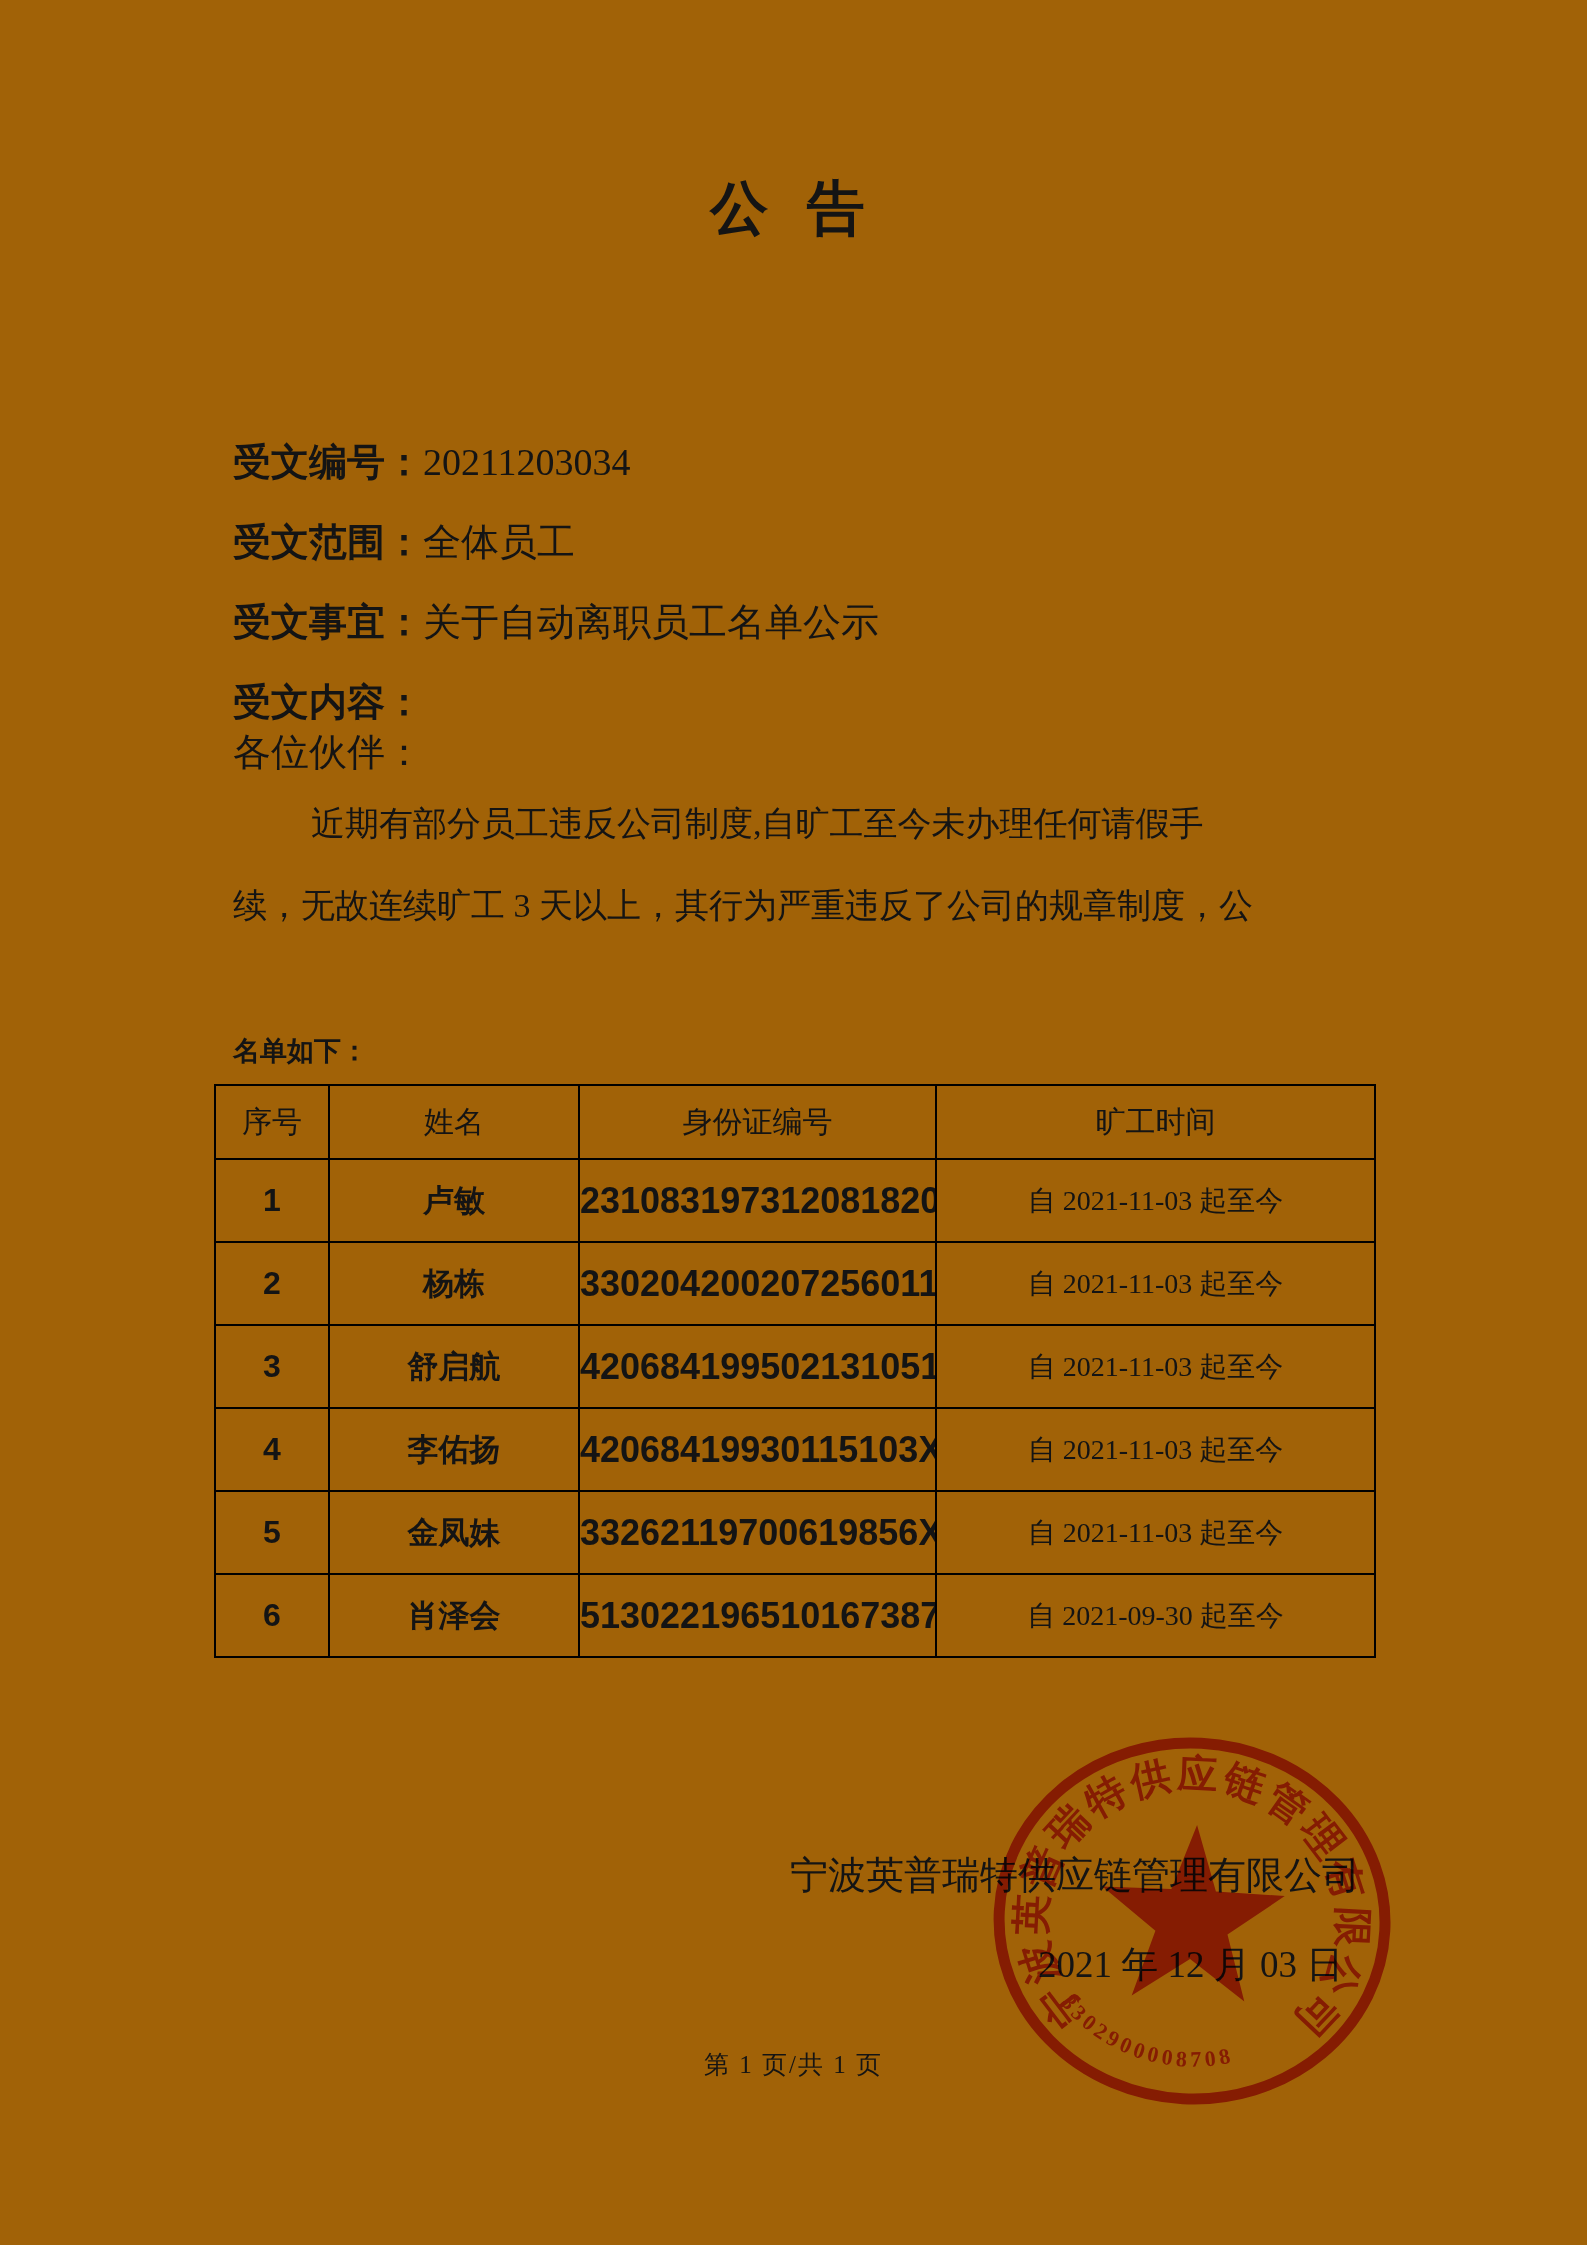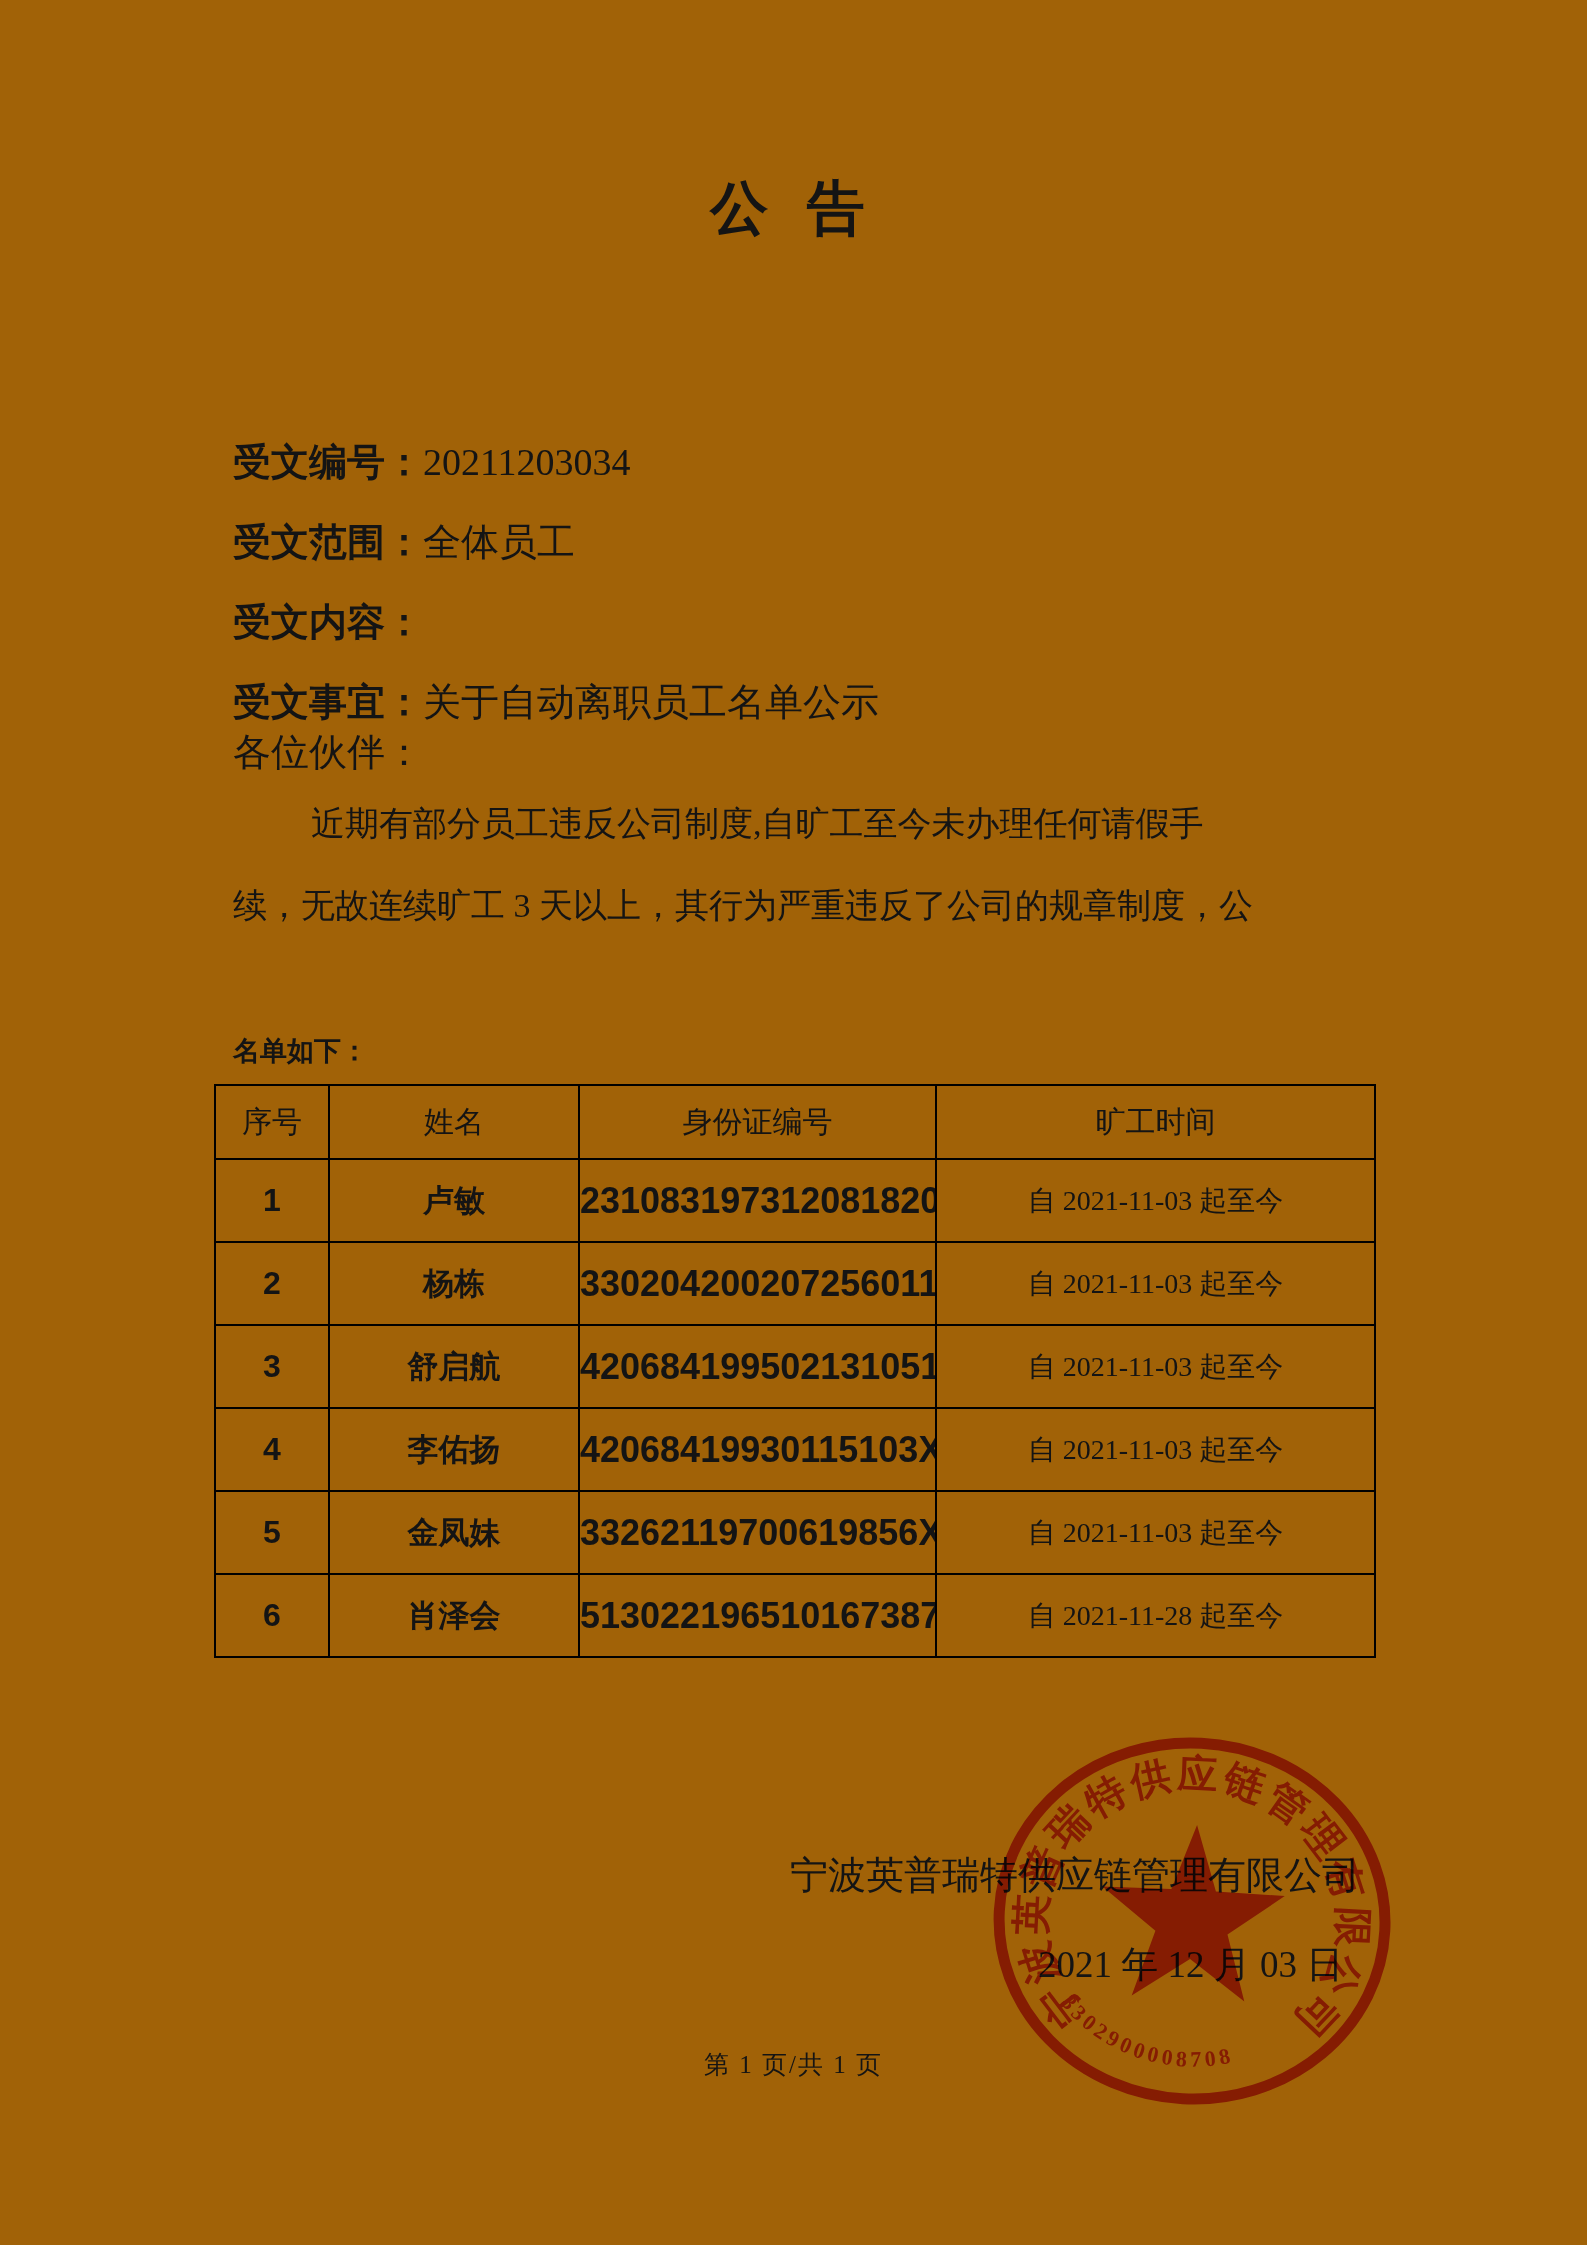--- a/index.html
+++ b/index.html
@@ -78,24 +78,24 @@
   <div class="doc-title">公 告</div>
 
   <div class="meta">
     <div class="meta-line">
       <span class="meta-label">受文编号：</span><span>20211203034</span>
     </div>
     <div class="meta-line">
       <span class="meta-label">受文范围：</span><span>全体员工</span>
     </div>
     <div class="meta-line">
-      <span class="meta-label">受文内容：</span><span></span>
+      <span class="meta-label">受文事宜：</span><span>关于自动离职员工名单公示</span>
     </div>
     <div class="meta-line">
-      <span class="meta-label">受文事宜：</span><span>关于自动离职员工名单公示</span>
+      <span class="meta-label">受文内容：</span><span></span>
     </div>
   </div>
 
   <div class="greeting">各位伙伴：</div>
 
   <div class="para">
     <div class="para-line indent">近期有部分员工违反公司制度,自旷工至今未办理任何请假手</div>
     <div class="para-line">续，无故连续旷工 3 天以上，其行为严重违反了公司的规章制度，公</div>
   </div>
 
@@ -144,21 +144,21 @@
       <tr>
         <td class="c-idx">5</td>
         <td class="c-name">金凤妹</td>
         <td class="c-id">33262119700619856X</td>
         <td class="c-date">自 2021-11-03 起至今</td>
       </tr>
       <tr>
         <td class="c-idx">6</td>
         <td class="c-name">肖泽会</td>
         <td class="c-id">513022196510167387</td>
-        <td class="c-date">自 2021-11-28 起至今</td>
+        <td class="c-date">自 2021-09-30 起至今</td>
       </tr>
     </tbody>
   </table>
 
   <div class="sign-company">宁波英普瑞特供应链管理有限公司</div>
   <div class="sign-date">2021 年 12 月 03 日</div>
 
   <svg class="seal" viewBox="0 0 414 382" xmlns="http://www.w3.org/2000/svg">
     <ellipse cx="206" cy="190" rx="193" ry="178" fill="none" stroke="#cd2d24" stroke-width="11"></ellipse>
     <polygon fill="#cd2d24" points="206,94 228.3,159.3 297.3,160.3 242.1,201.7 262.4,267.7 206,228 149.6,267.7 169.9,201.7 114.7,160.3 183.7,159.3"></polygon>

